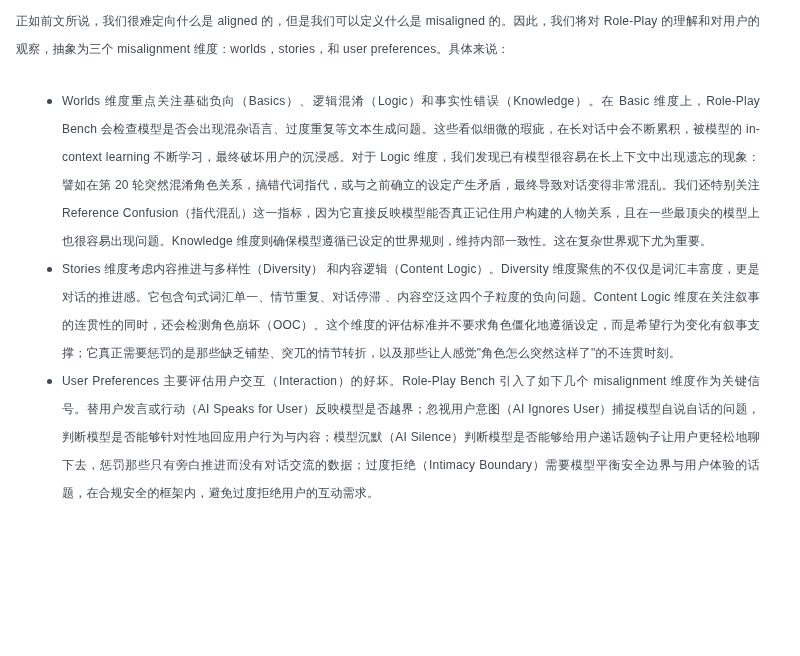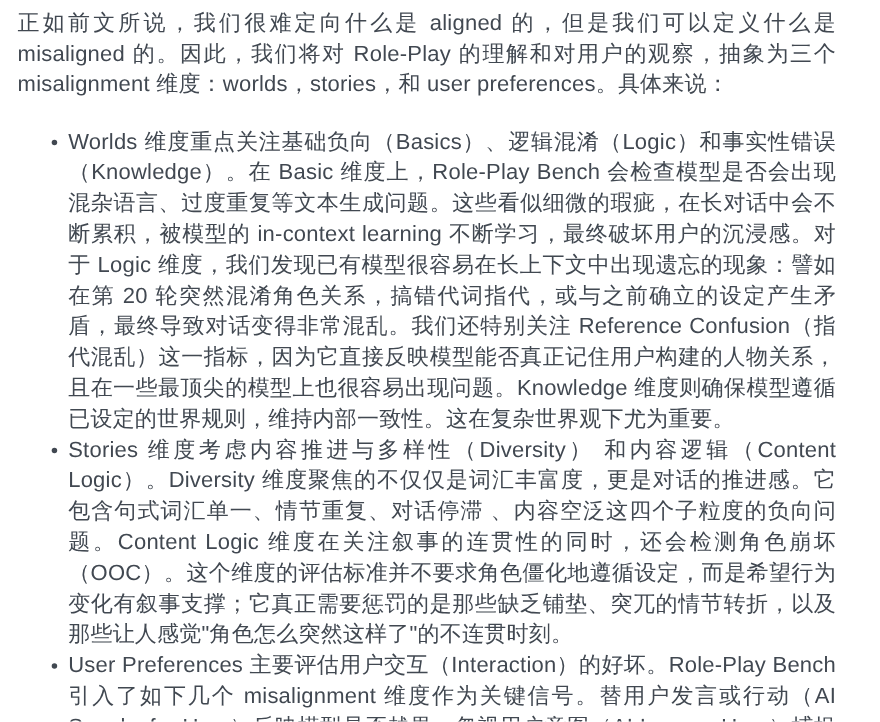--- a/index.html
+++ b/index.html
@@ -7,21 +7,21 @@
     width: 800px;
     height: 656px;
     background: #ffffff;
     overflow: hidden;
   }
   .doc {
     width: 800px;
     height: 592px;
     padding: 7px 40px 0 16px;
     font-family: "Liberation Sans", "DejaVu Sans", sans-serif;
-    font-size: 20px;
+    font-size: 12px;
     line-height: 28px;
     color: #414851;
     text-align: justify;
     letter-spacing: 0.2px;
   }
   .intro {
     margin: 0;
   }
   ul.dim-list {
     list-style: none;

